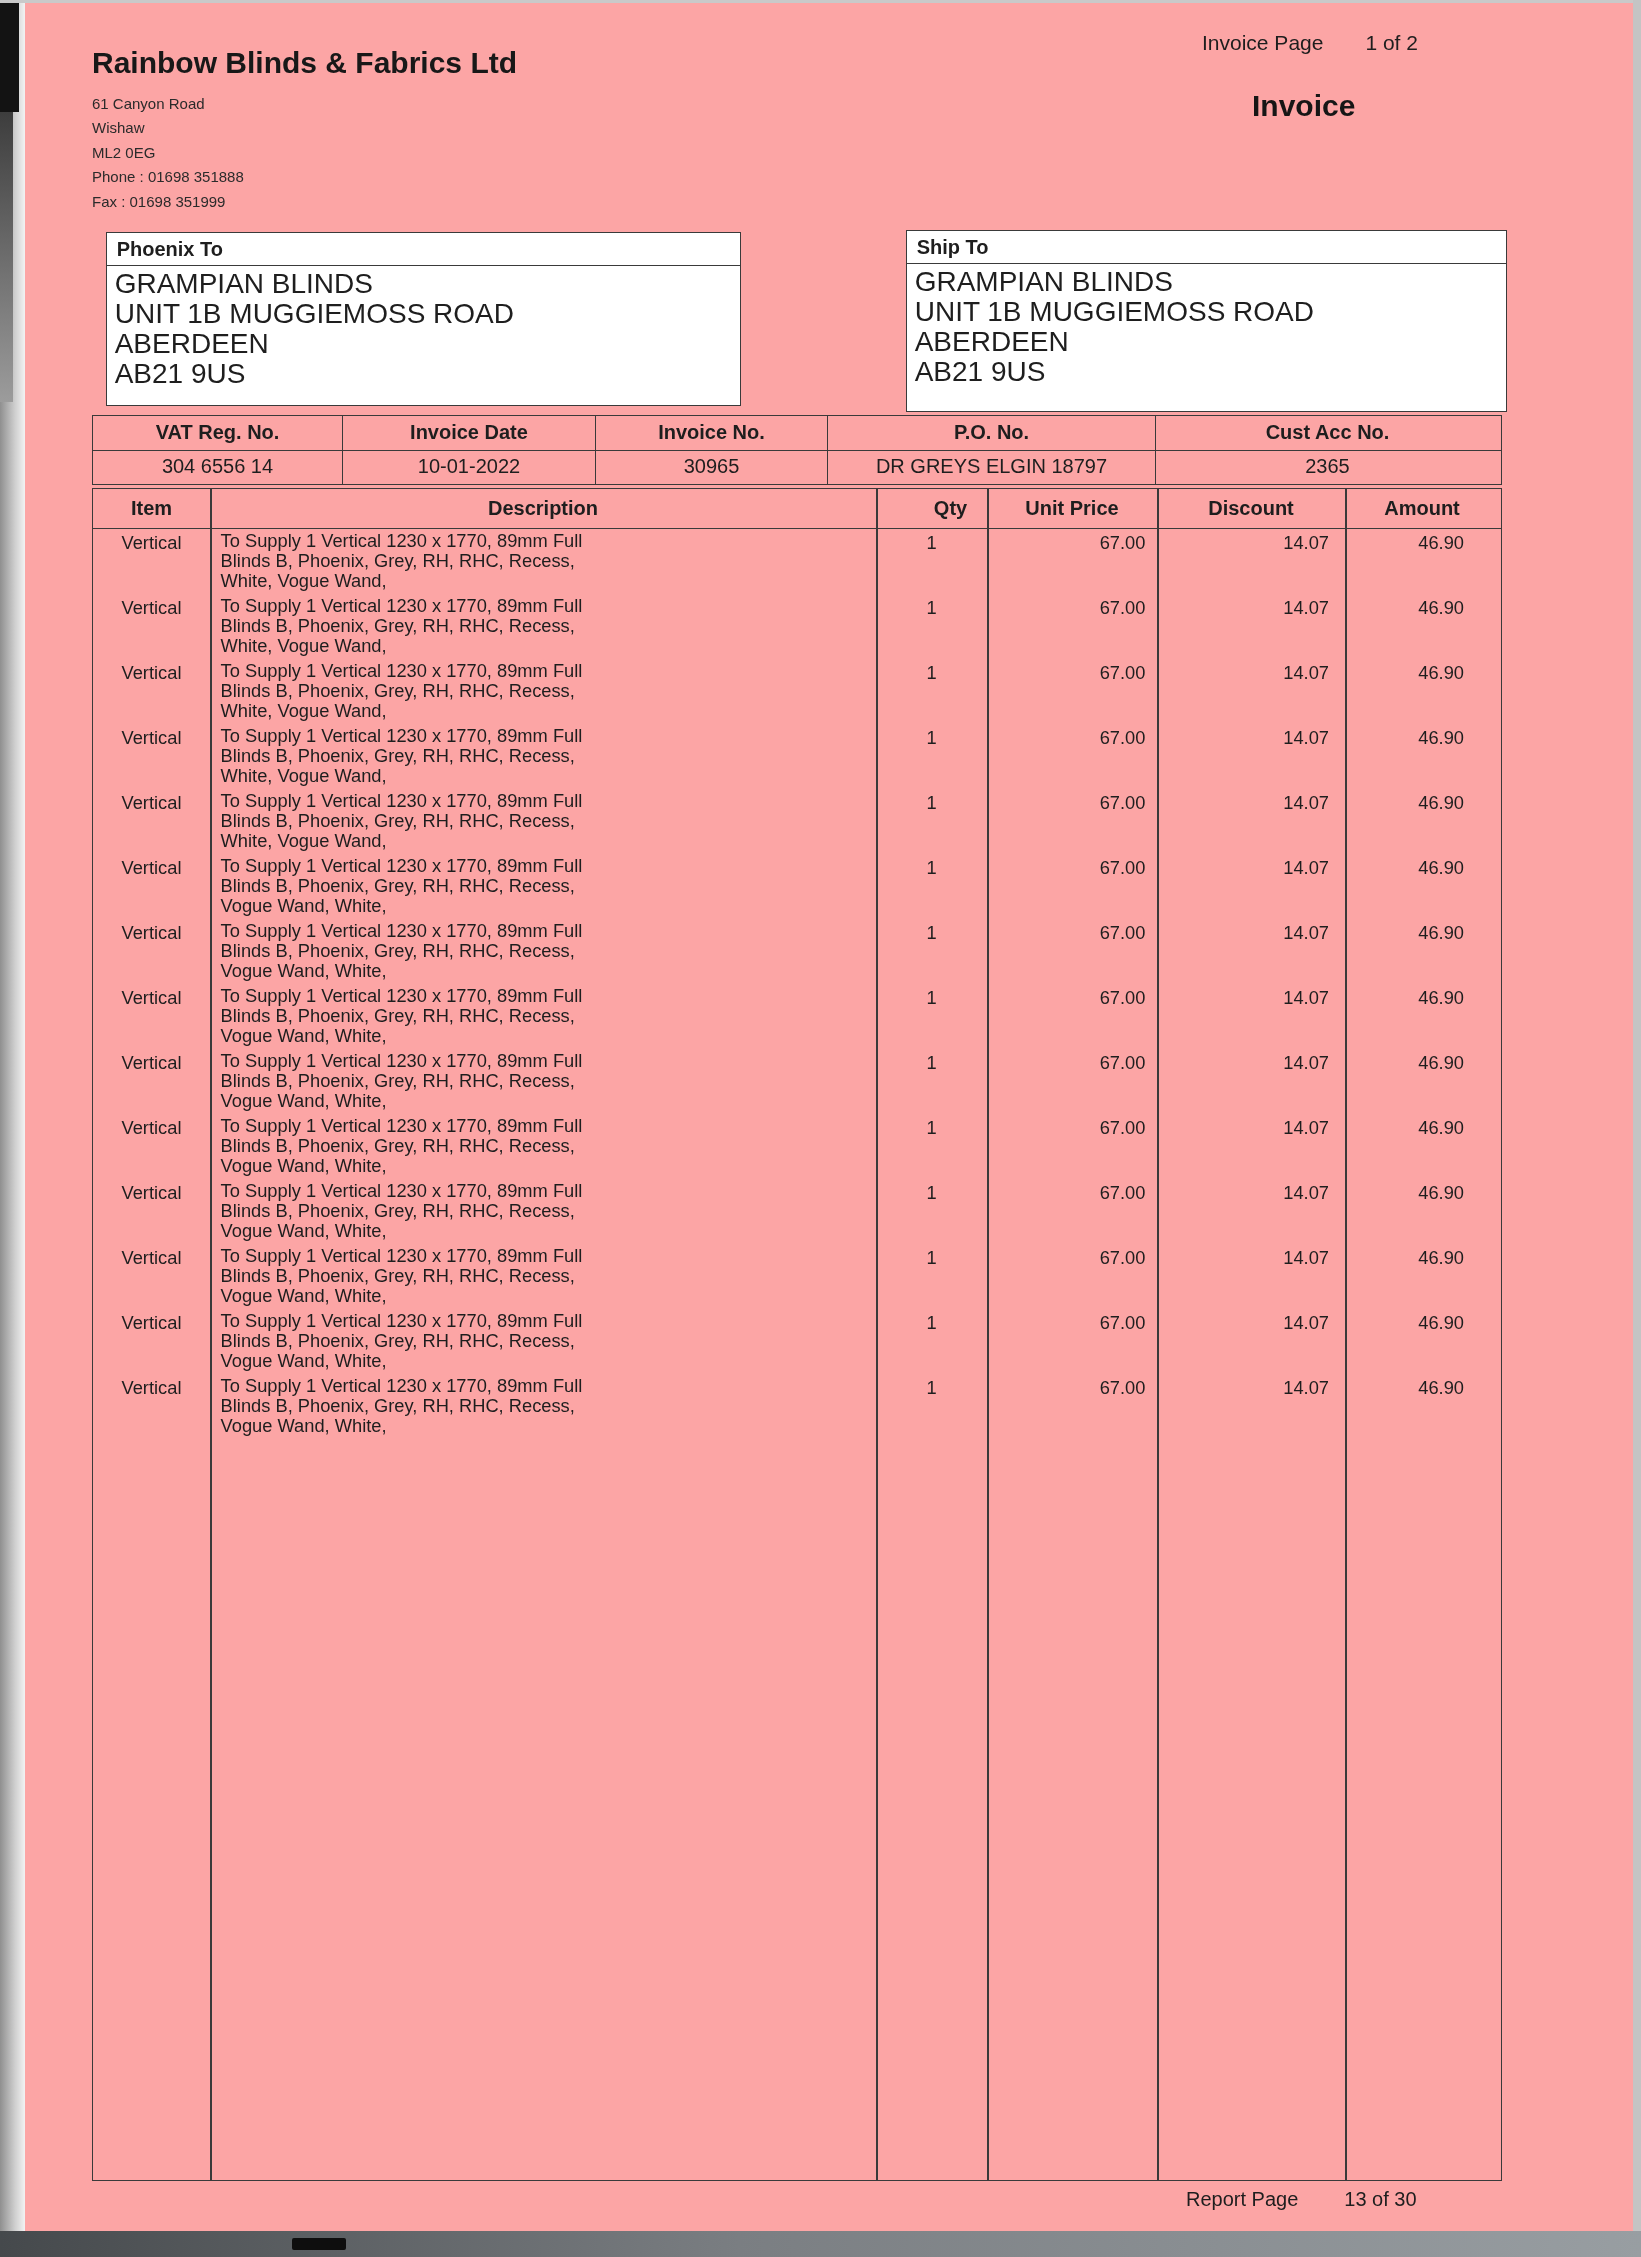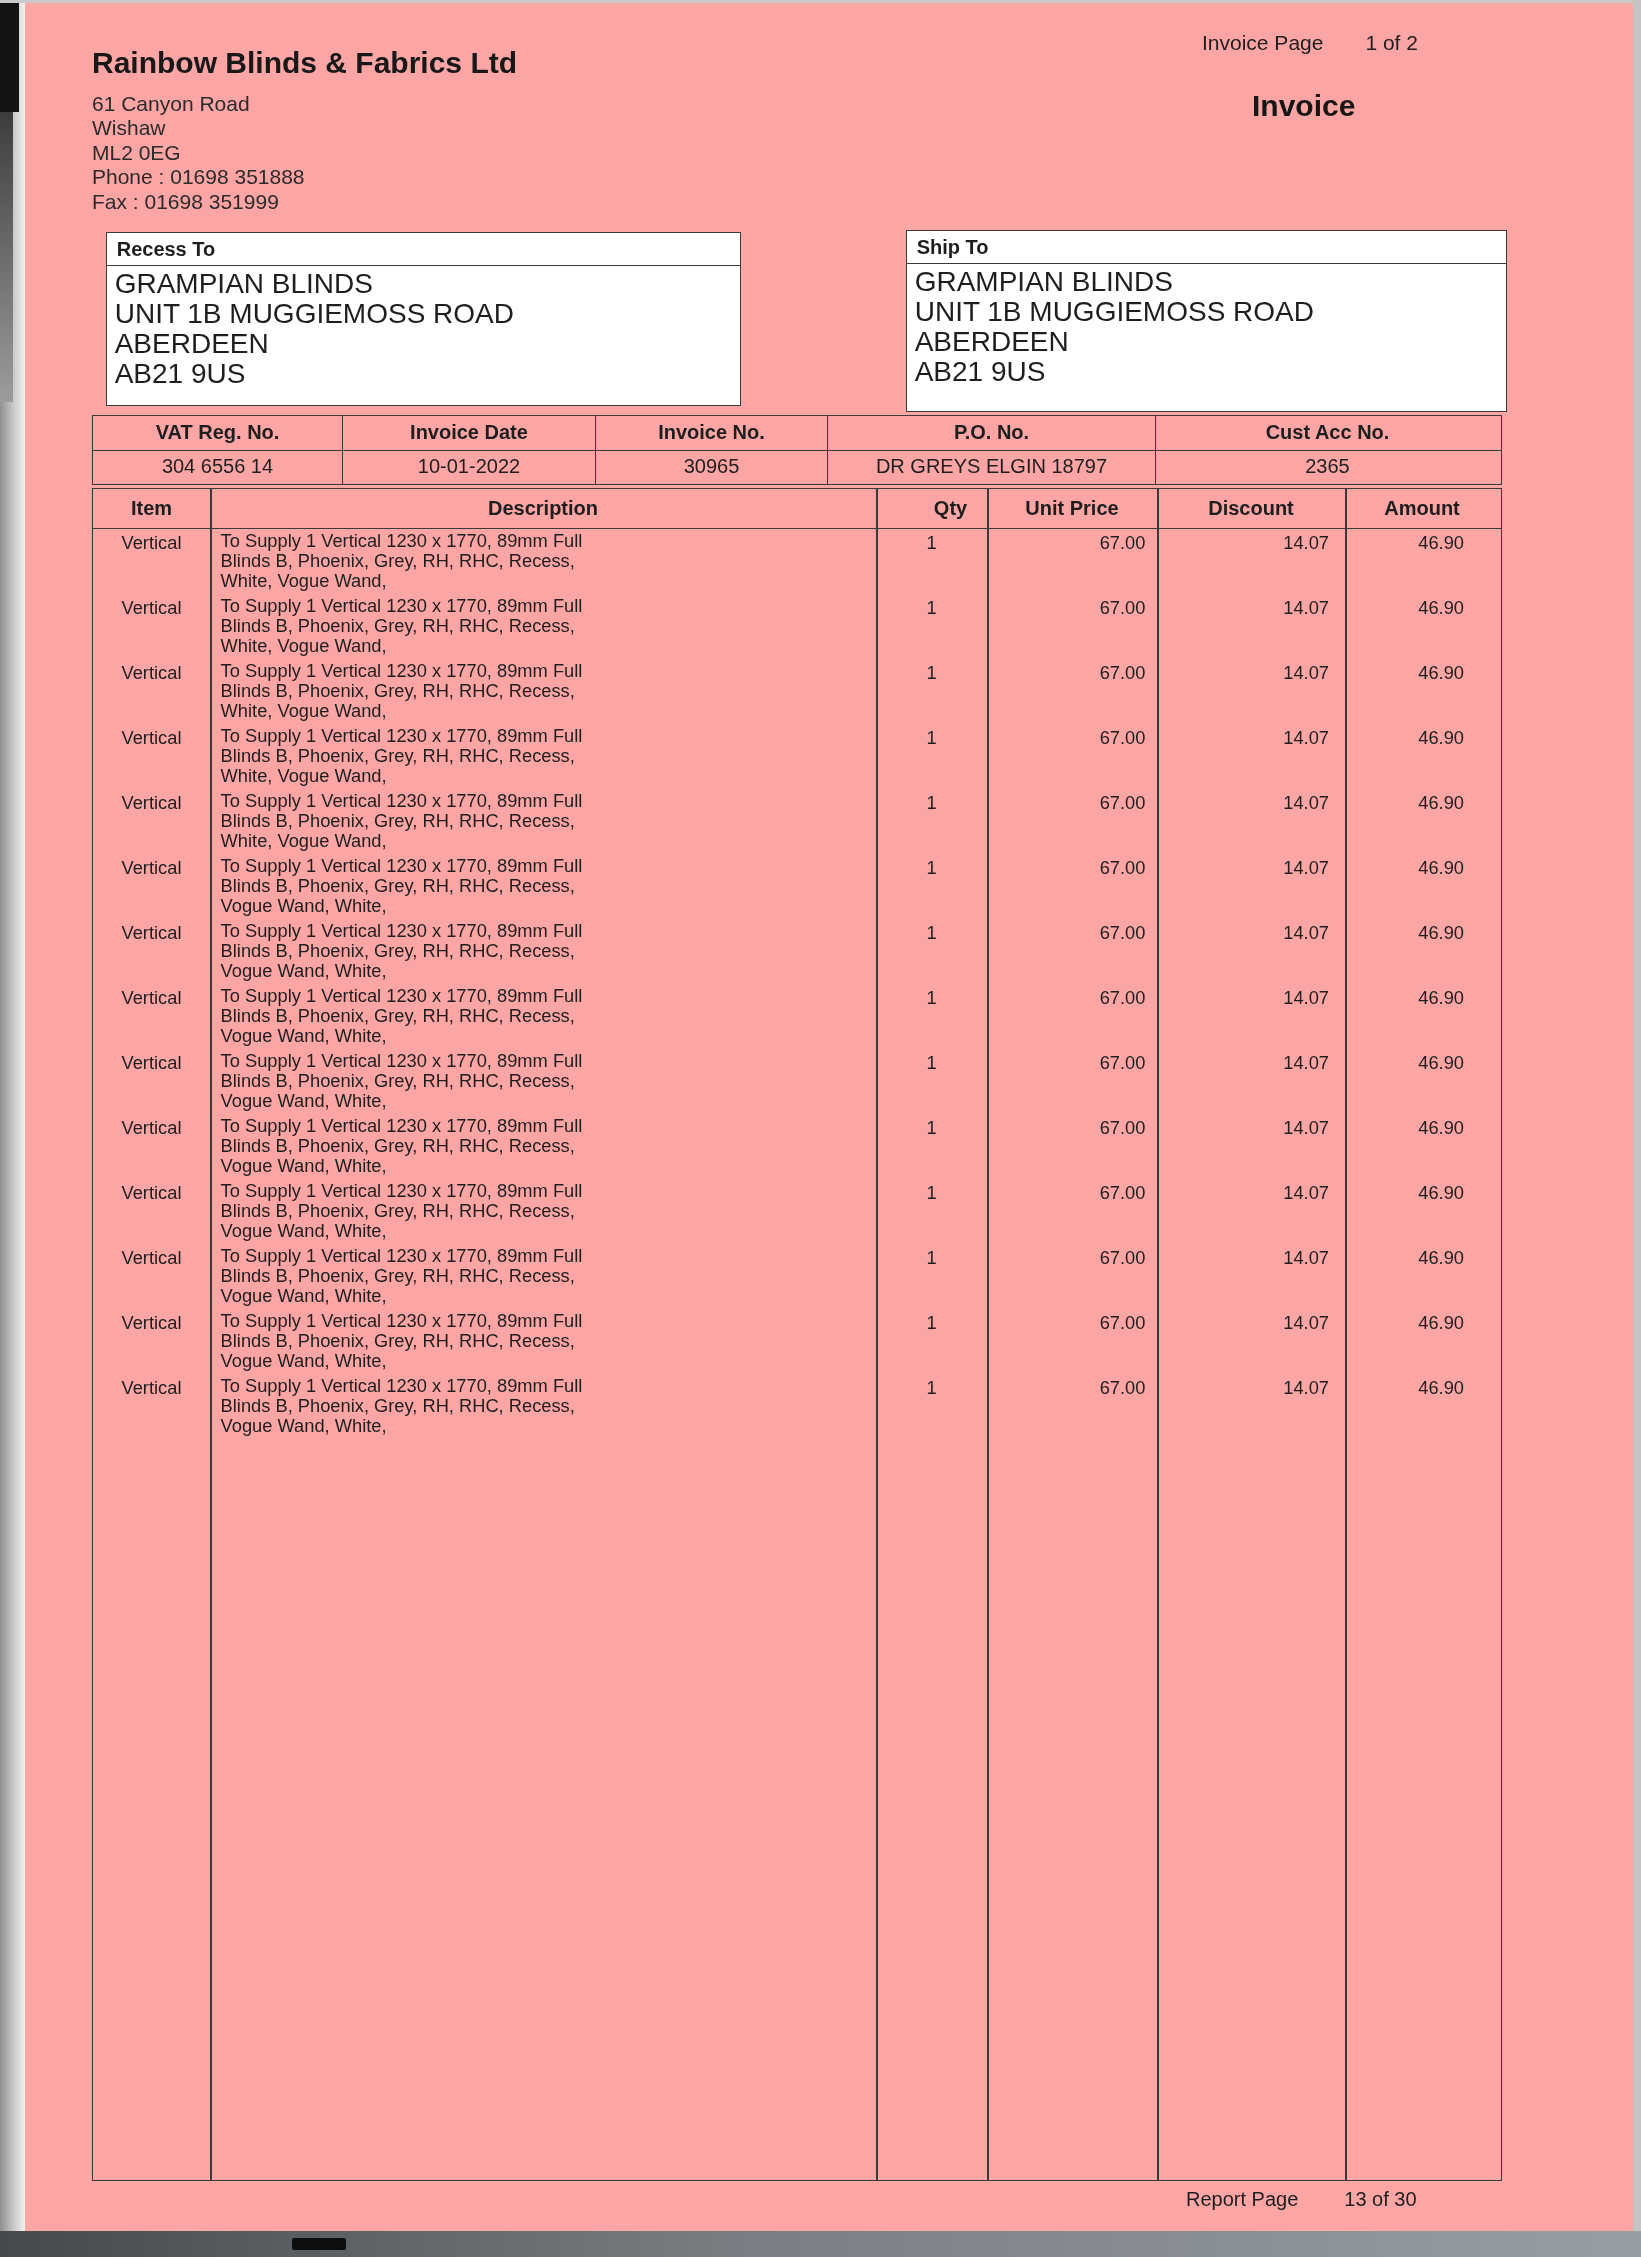--- a/index.html
+++ b/index.html
@@ -19,21 +19,21 @@
   .scan-right  { position:absolute; right:0; top:0; width:7.7px; height:100%; background:#c4c4c4; }
   .scan-bottom { position:absolute; left:0; bottom:0; width:100%; height:26px;
                  background:linear-gradient(to right,#45494c,#7a7e82 45%,#989ea2); }
   .scan-bottom-mark { position:absolute; left:292px; bottom:6.8px; width:54px; height:12.6px;
                  background:#0e0e0e; border-radius:1.9px; }
 
   
   .page-ref { position:absolute; left:1202px; top:31px; font-size:21px; display:flex; gap:42px; }
   .company { position:absolute; left:92px; top:46px; }
   .company-name { font-size:30px; font-weight:bold; color:#181818; margin-bottom:11.6px; }
-  .company-address .addr-line { font-size:21px; line-height:24.6px; color:#2b2b2b; }
+  .company-address .addr-line { font-size:15px; line-height:24.6px; color:#2b2b2b; }
   .doc-title { position:absolute; left:1252px; top:89px; font-size:30px; font-weight:bold; color:#161616; }
 
   
   .addr-box { position:absolute; border:1.9px solid #3a3a3a; box-sizing:border-box; background:#fff; }
   #invoice-to-box { left:106px; top:232px; width:635px; height:174px; }
   #ship-to-box    { left:906px; top:230px; width:601px; height:182px; }
   .box-label { font-size:20px; font-weight:bold; padding:4.8px 9.7px 3.9px; border-bottom:1.9px solid #3a3a3a; }
   .box-lines { padding:2.9px 7.7px; }
   .box-lines .addr-line { font-size:28px; line-height:30px; }
 
@@ -106,21 +106,21 @@
         <div class="addr-line">Wishaw</div>
         <div class="addr-line">ML2 0EG</div>
         <div class="addr-line">Phone : 01698 351888</div>
         <div class="addr-line">Fax : 01698 351999</div>
       </div>
   </div>
 
   <div class="doc-title">Invoice</div>
 
   <div class="addr-box" id="invoice-to-box">
-    <div class="box-label">Recess To</div>
+    <div class="box-label">Phoenix To</div>
     <div class="box-lines">
         <div class="addr-line">GRAMPIAN BLINDS</div>
         <div class="addr-line">UNIT 1B MUGGIEMOSS ROAD</div>
         <div class="addr-line">ABERDEEN</div>
         <div class="addr-line">AB21 9US</div>
       </div>
   </div>
 
   <div class="addr-box" id="ship-to-box">
     <div class="box-label">Ship To</div>

